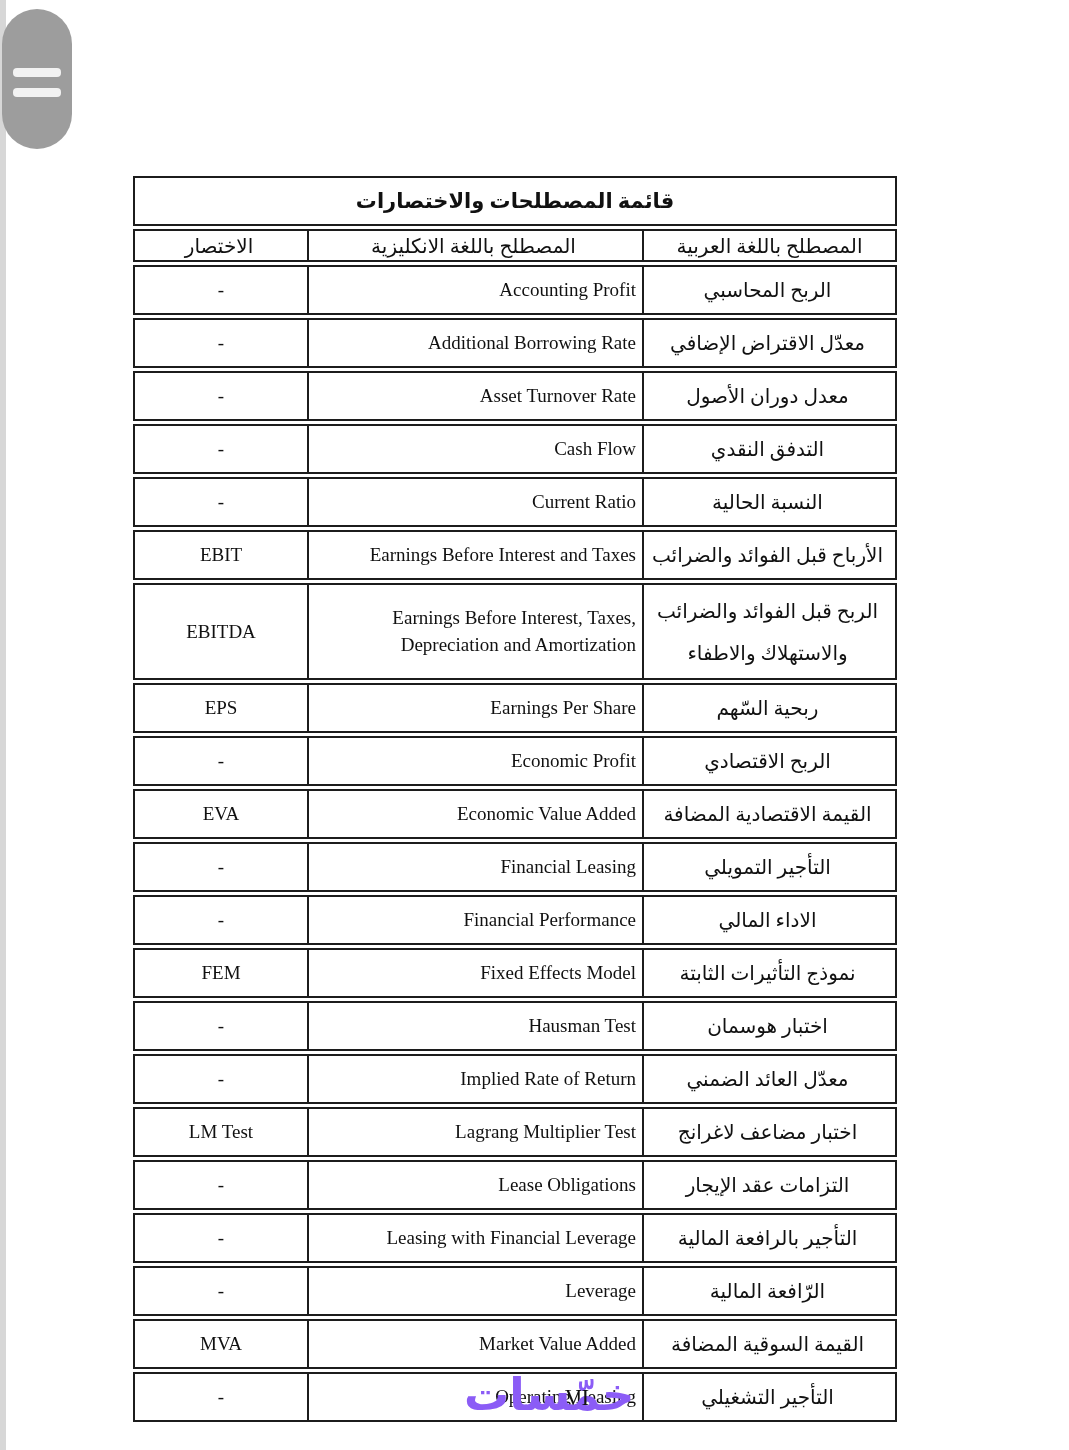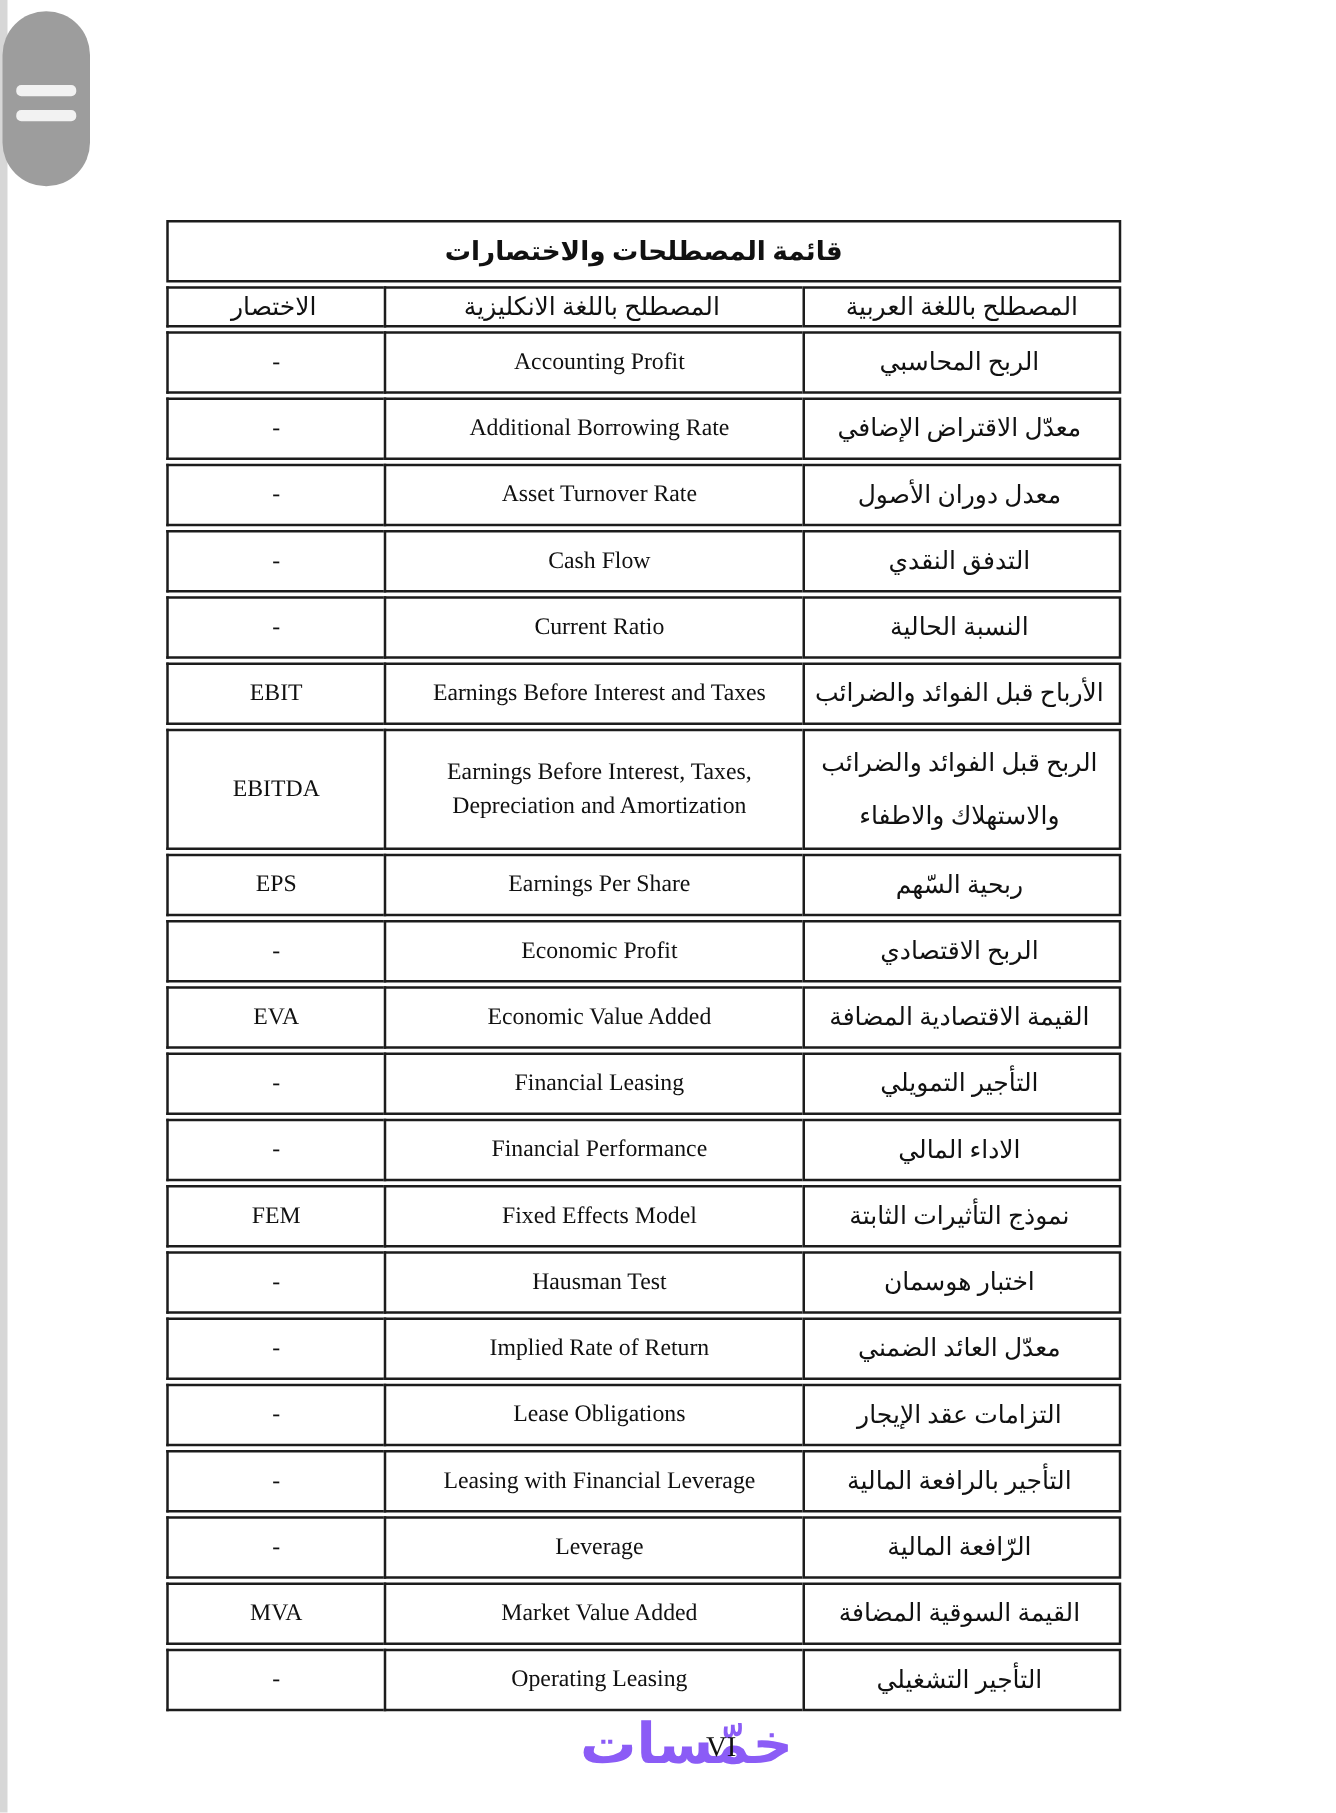--- a/index.html
+++ b/index.html
@@ -51,21 +51,21 @@
   td.title-cell{
     height:50px;text-align:center;font-weight:bold;font-size:21px;
     direction:rtl;
   }
   tr.hdr td{height:33px;text-align:center;font-size:20px;direction:rtl;}
   tr.r td{height:39px;}
   tr.r.tall td{height:97px;}
   tr.r.med td{height:59px;}
   td.c-abbr{text-align:center;font-size:19px;}
   td.c-en{
-    text-align:center;padding-left:14px;padding-right:6px;
+    text-align:right;padding-left:14px;padding-right:6px;
     font-size:19px;line-height:1.4;white-space:pre-line;
   }
   td.c-ar{
     direction:rtl;text-align:center;padding-right:10px;padding-left:6px;
     font-size:20px;line-height:2.1;white-space:pre-line;
   }
 
   
   .watermark{
     position:absolute;left:464px;top:1368px;width:200px;
@@ -177,20 +177,25 @@
           <td class="c-abbr">-</td>
           <td class="c-en">Hausman Test</td>
           <td class="c-ar">اختبار هوسمان</td>
         </tr>
       <tr class="r">
           <td class="c-abbr">-</td>
           <td class="c-en">Implied Rate of Return</td>
           <td class="c-ar">معدّل العائد الضمني</td>
         </tr>
       <tr class="r">
+          <td class="c-abbr">LM Test</td>
+          <td class="c-en">Lagrang Multiplier Test</td>
+          <td class="c-ar">اختبار مضاعف لاغرانج</td>
+        </tr>
+      <tr class="r">
           <td class="c-abbr">-</td>
           <td class="c-en">Lease Obligations</td>
           <td class="c-ar">التزامات عقد الإيجار</td>
         </tr>
       <tr class="r">
           <td class="c-abbr">-</td>
           <td class="c-en">Leasing with Financial Leverage</td>
           <td class="c-ar">التأجير بالرافعة المالية</td>
         </tr>
       <tr class="r">

